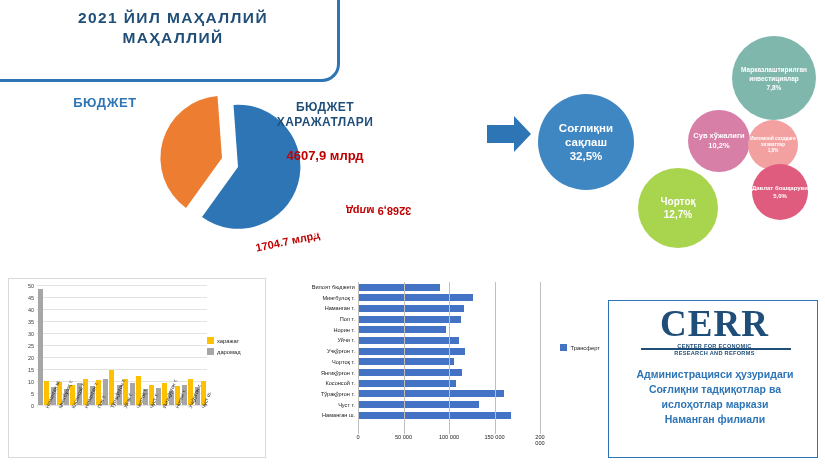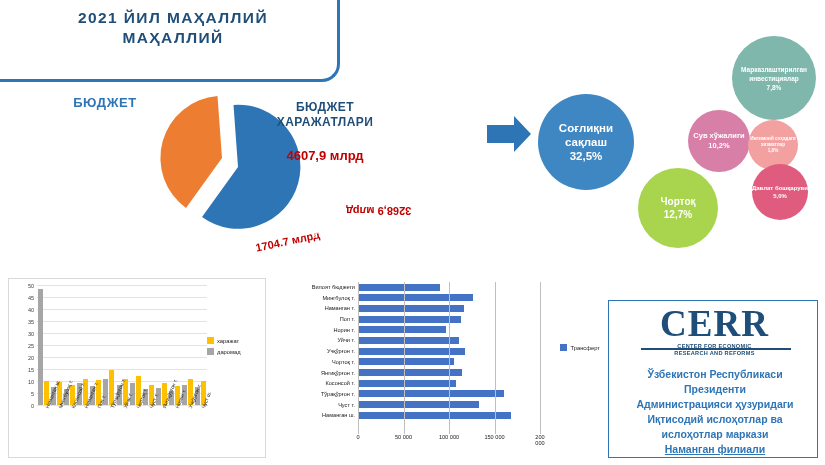--- a/index.html
+++ b/index.html
@@ -143,21 +143,21 @@
     position:absolute; left:608px; top:300px; width:210px; height:158px;
     background:#ffffff; border:1px solid #2e75b6;
   }
   .cerr-logo { position:absolute; left:8px; top:4px; width:195px; text-align:center; }
   .cerr-word { font-family:"Liberation Serif", serif; font-weight:bold; font-size:37px;
                color:#1f4e79; letter-spacing:1px; line-height:38px; }
   .cerr-sub { font-size:5.6px; color:#1f4e79; font-weight:bold; line-height:7px; letter-spacing:.3px; }
   .cerr-rule { position:absolute; left:32px; top:47px; width:150px; height:2px; background:#1f4e79; }
   .cerr-text { position:absolute; left:6px; top:66px; width:200px; text-align:center;
                color:#2e75b6; font-size:10.5px; line-height:15px; font-weight:bold; }
-  .cerr-last { color:#2e75b6;text-decoration:underline; }
+  .cerr-last { color:#2e75b6; }
 </style>
 </head>
 <body>
 
 <div class="page">
 
   <div class="title-box">
     <div class="title-text">
       <div>2021 ЙИЛ МАҲАЛЛИЙ</div>
       <div>МАҲАЛЛИЙ</div>
@@ -442,21 +442,20 @@
   </div>
 
   <div class="cerr">
     <div class="cerr-logo">
       <div class="cerr-word">CERR</div>
       <div class="cerr-sub">CENTER FOR ECONOMIC</div>
       <div class="cerr-sub">RESEARCH AND REFORMS</div>
     </div>
     <div class="cerr-rule"></div>
     <div class="cerr-text">
-      <div>Ўзбекистон Республикаси Президенти</div>
       <div>Администрацияси ҳузуридаги</div>
-      <div>Иқтисодий ислоҳотлар ва</div>
+      <div>Соғлиқни тадқиқотлар ва</div>
       <div>ислоҳотлар маркази</div>
       <div class="cerr-last">Наманган филиали</div>
     </div>
   </div>
 
 </div>
 
 </body></html>

